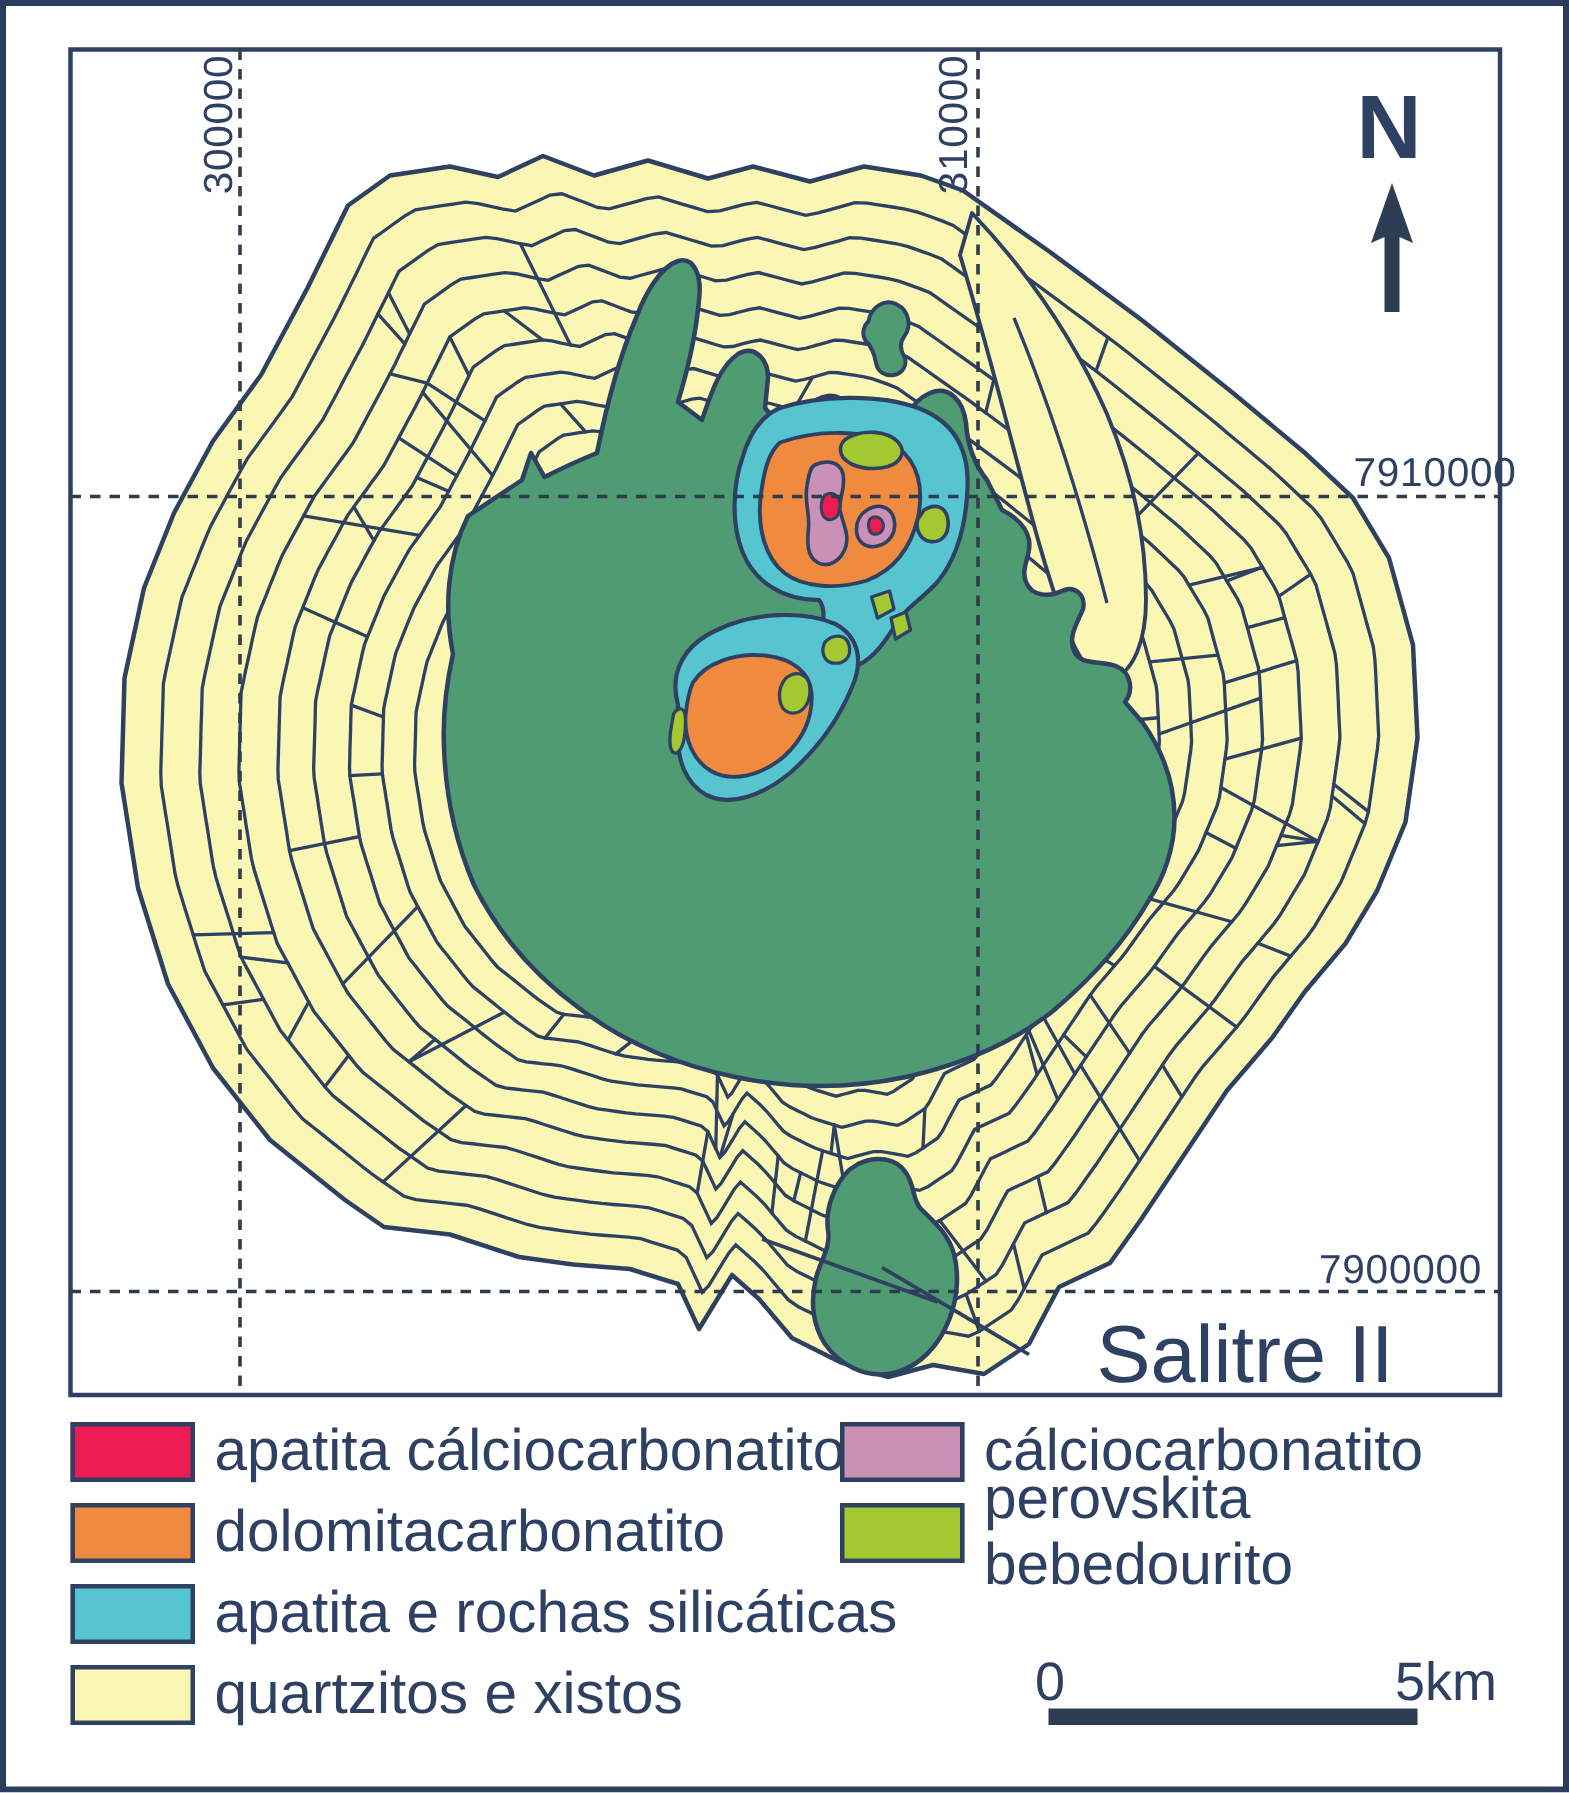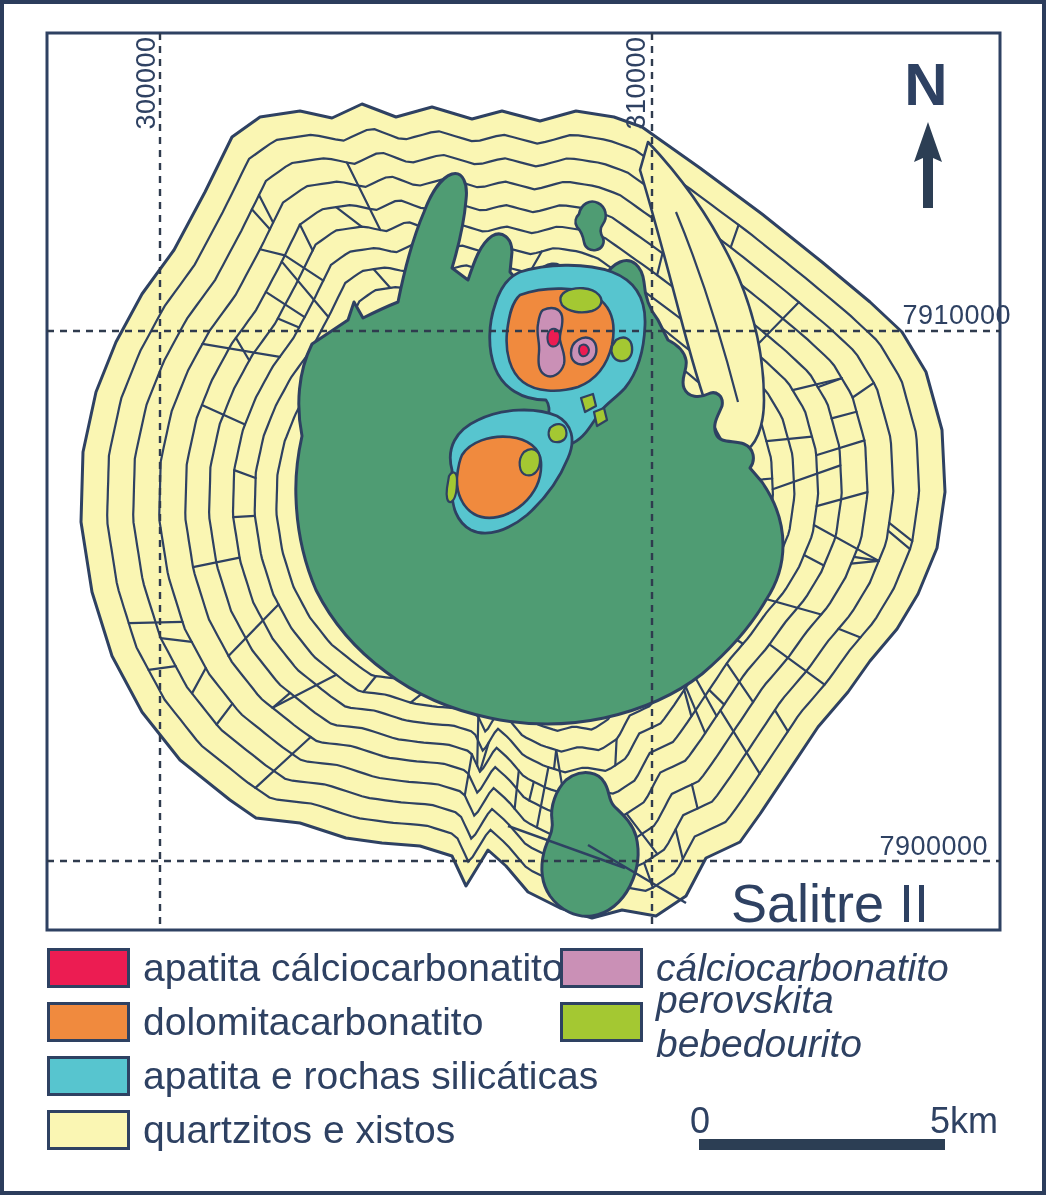--- a/index.html
+++ b/index.html
@@ -220,21 +220,21 @@
   <div class="lg-row">
     <span class="sw" style="background: rgb(87, 197, 207);"></span>
     <span class="lg-label">apatita e rochas silicáticas</span>
   </div>
   <div class="lg-row">
     <span class="sw" style="background: rgb(250, 246, 179);"></span>
     <span class="lg-label">quartzitos e xistos</span>
   </div>
 </div>
 
-<div class="legend-col" style="left:560px;top:948px;font-style:italic;">
+<div class="legend-col" style="left:560px;top:948px;">
   <div class="lg-row">
     <span class="sw" style="background: rgb(202, 144, 182);"></span>
     <span class="lg-label">cálciocarbonatito</span>
   </div>
   <div class="lg-row">
     <span class="sw" style="background: rgb(164, 200, 50);"></span>
     <span class="lg-label">perovskita bebedourito</span>
   </div>
 </div>
 

